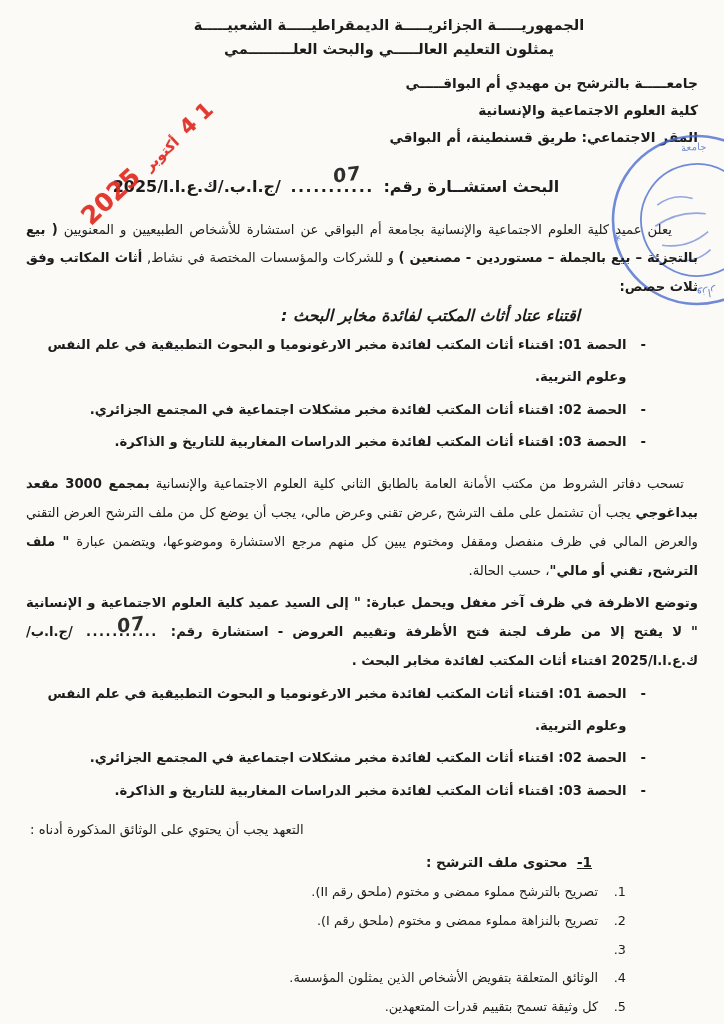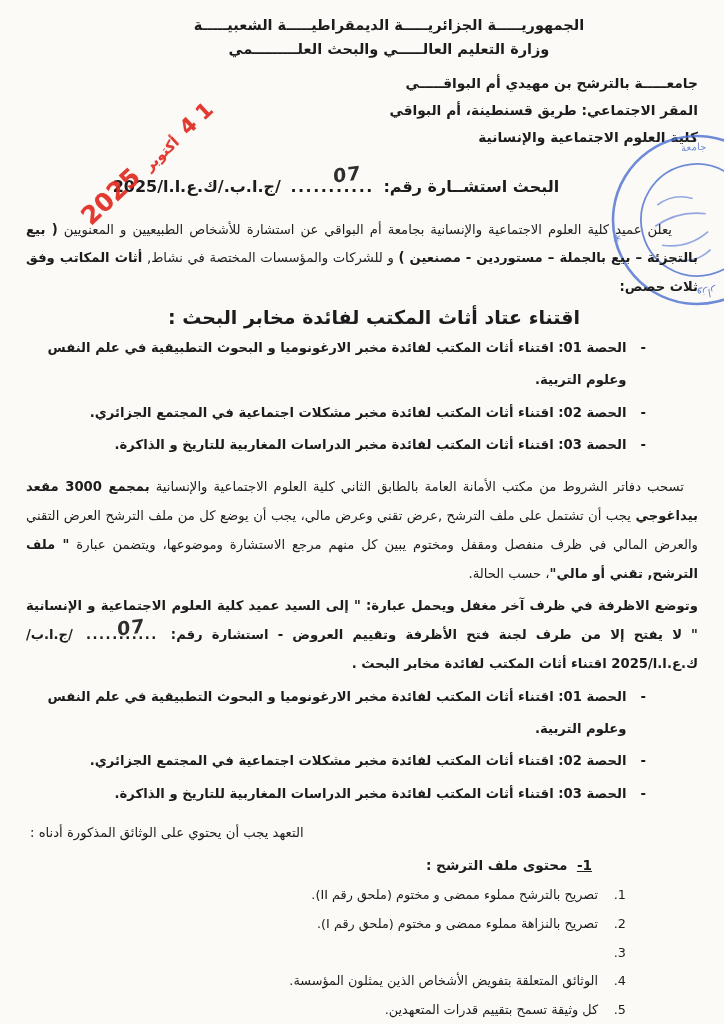--- a/index.html
+++ b/index.html
@@ -26,21 +26,21 @@
   .handnum{
     position:absolute;top:-14px;right:16px;
     font-size:19px;font-weight:bold;color:#2e2e2e;
     transform:rotate(-7deg) skewX(-6deg);letter-spacing:1px;
   }
   
   .para{font-size:13.2px;line-height:2.18;text-align:justify;text-align-last:right;margin:0;}
   .intro{margin-top:20px;text-indent:26px;position:relative;z-index:3;}
   .withdraw{margin-top:12px;text-indent:14px;}
   .envelope{margin-top:4px;font-weight:bold;}
-  .lots-heading{font-weight:bold;font-size:19px;margin:4px 118px 4px 0;text-align:right;}
+  .lots-heading{font-weight:bold;font-size:16px;margin:4px 118px 4px 0;text-align:right;font-style:italic;}
   
   .lot-list{margin:2px 0 6px 0;}
   .lot-item{display:flex;gap:14px;padding-right:52px;font-size:13.2px;line-height:2.45;}
   .lot-item .dash{font-weight:bold;}
   .lot-item .lot-prefix{font-weight:bold;}
   .lot-item .lot-text{font-weight:bold;}
   
   .tender-note{font-size:13.2px;text-align:left;padding-left:4px;margin-top:10px;line-height:1.9;}
   .section-heading{font-weight:bold;font-size:13.6px;text-align:right;padding-right:106px;margin-top:8px;line-height:1.9;}
   .section-heading .sec-num{text-decoration:underline;unicode-bidi:bidi-override;direction:rtl;}
@@ -61,27 +61,27 @@
   
   .seal{position:absolute;top:118px;left:557px;width:210px;height:205px;z-index:2;opacity:.8;}
 </style>
 </head>
 <body>
 
 <div class="page">
 
   <div class="hdr-block">
     <div>الجمهوريـــــة الجزائريـــــة الديمقراطيـــــة الشعبيـــــة</div>
-    <div>وزارة التعليم العالـــــي والبحث العلـــــــــمي</div>
+    <div>يمثلون التعليم العالـــــي والبحث العلـــــــــمي</div>
   </div>
 
   <div class="letterhead">
     <div>جامعـــــة بالترشح بن مهيدي أم البواقـــــي</div>
+    <div>كلية العلوم الاجتماعية والإنسانية</div>
     <div>المقر الاجتماعي: طريق قسنطينة، أم البواقي</div>
-    <div>كلية العلوم الاجتماعية والإنسانية</div>
   </div>
 
   <div class="date-stamp">
     <span class="d">1 4</span>
     <span class="m">أكتوبر</span>
     <span class="y">2025</span>
   </div>
 
   <svg class="seal" viewBox="0 0 210 205">
     <g transform="rotate(-14 140 102)" fill="none" stroke="#4d6fd0">

